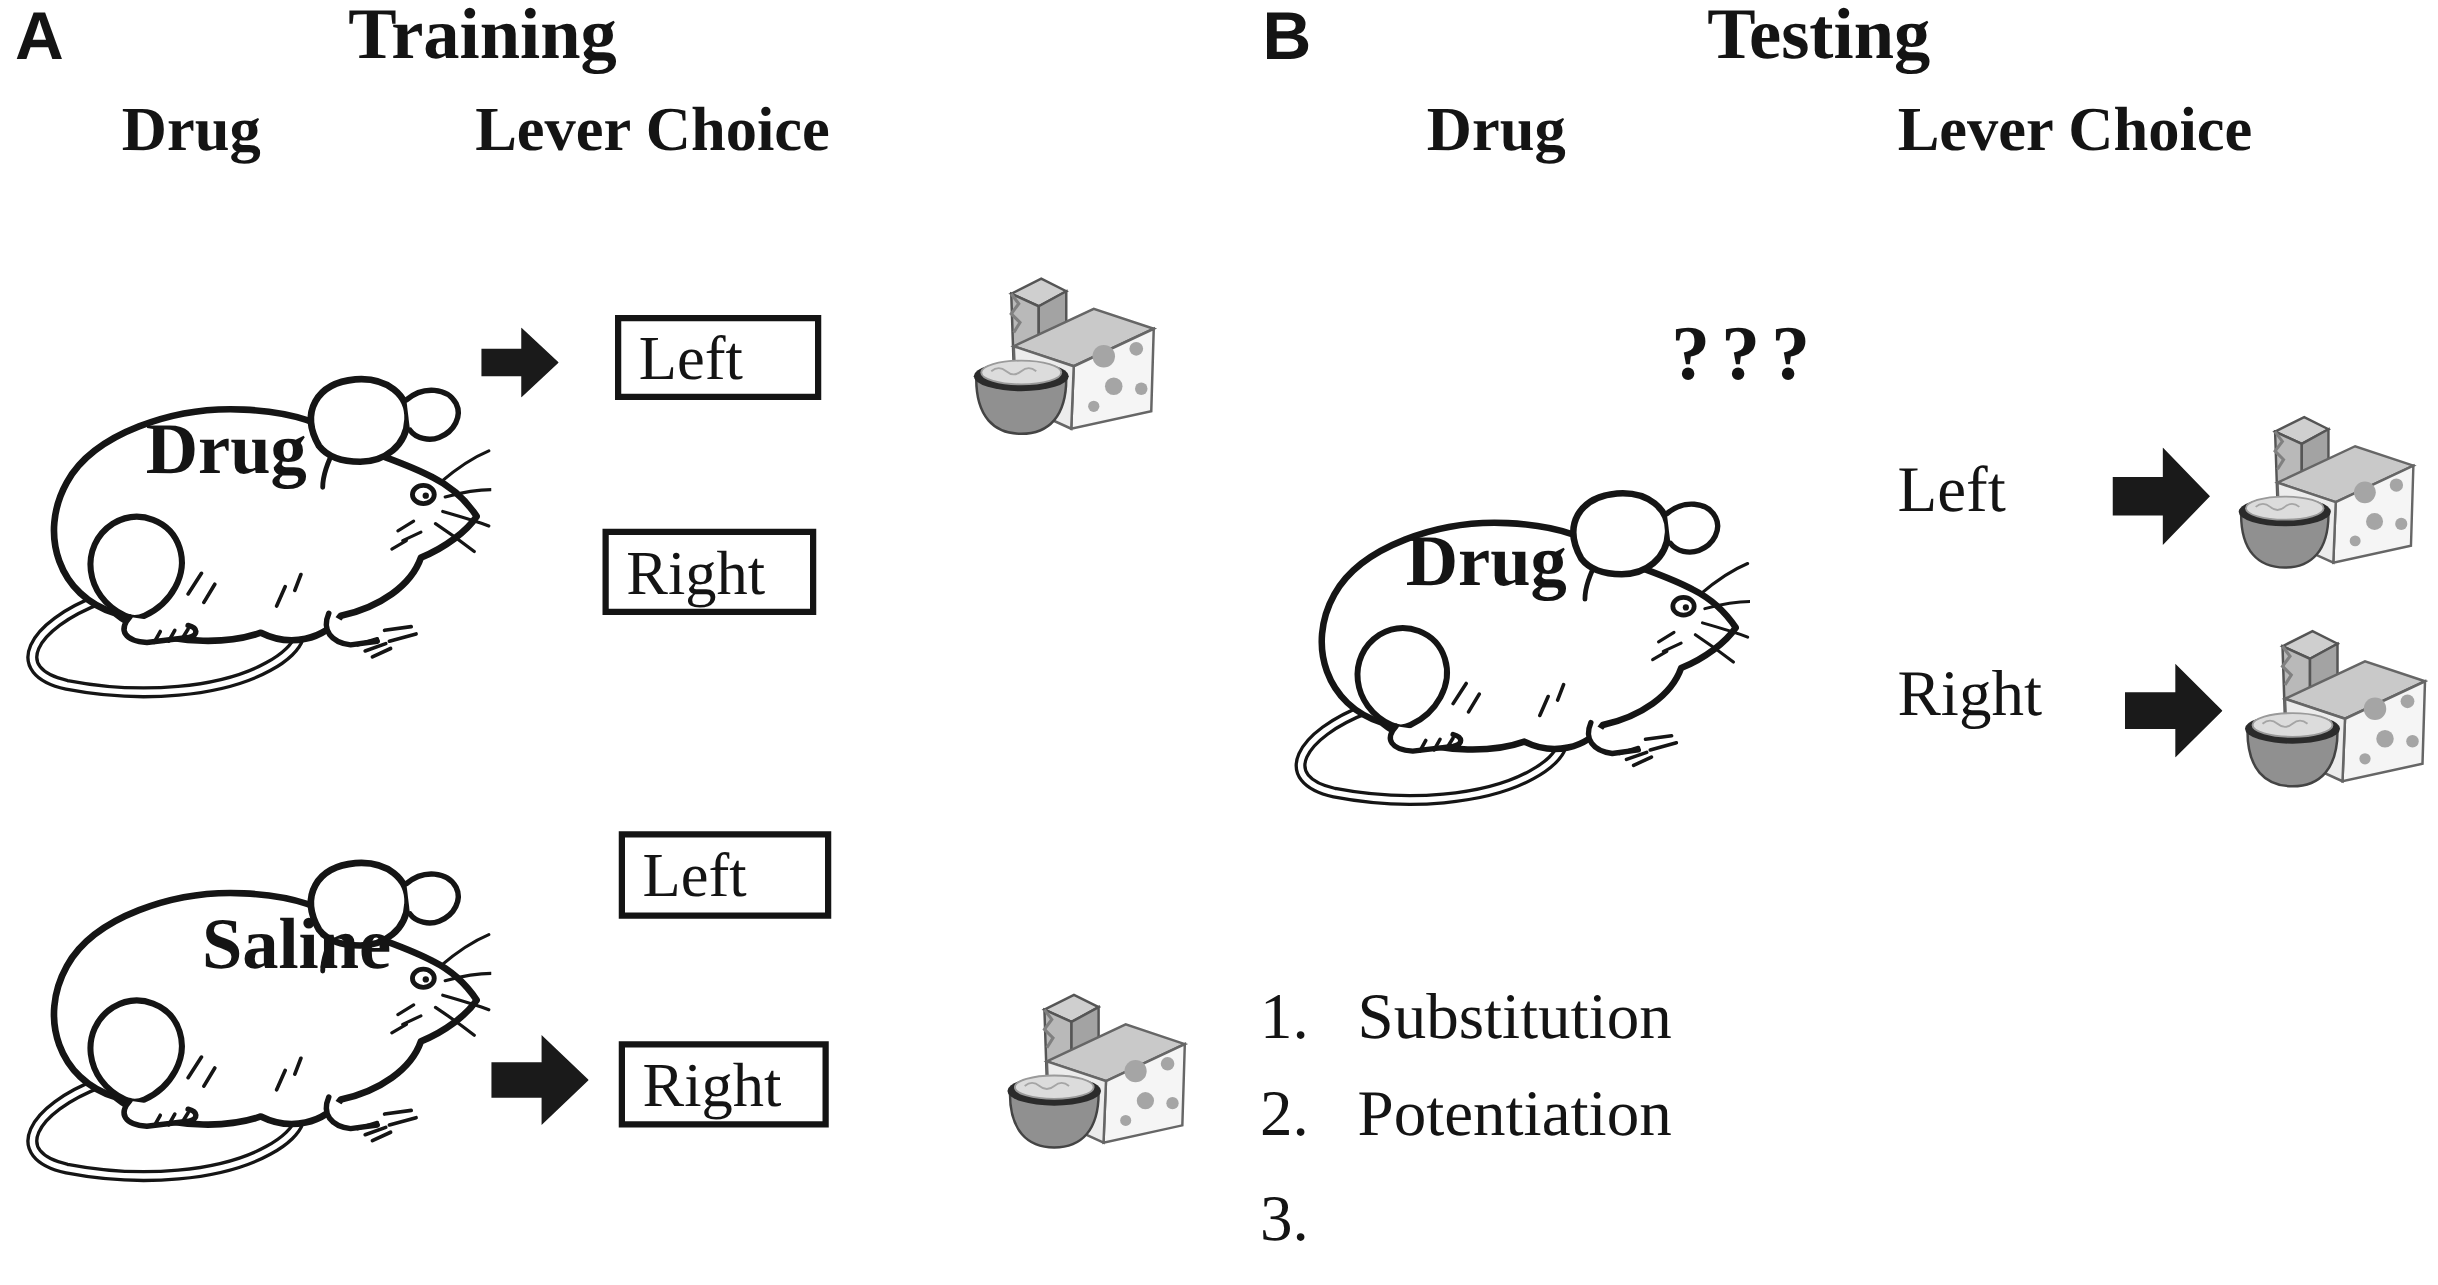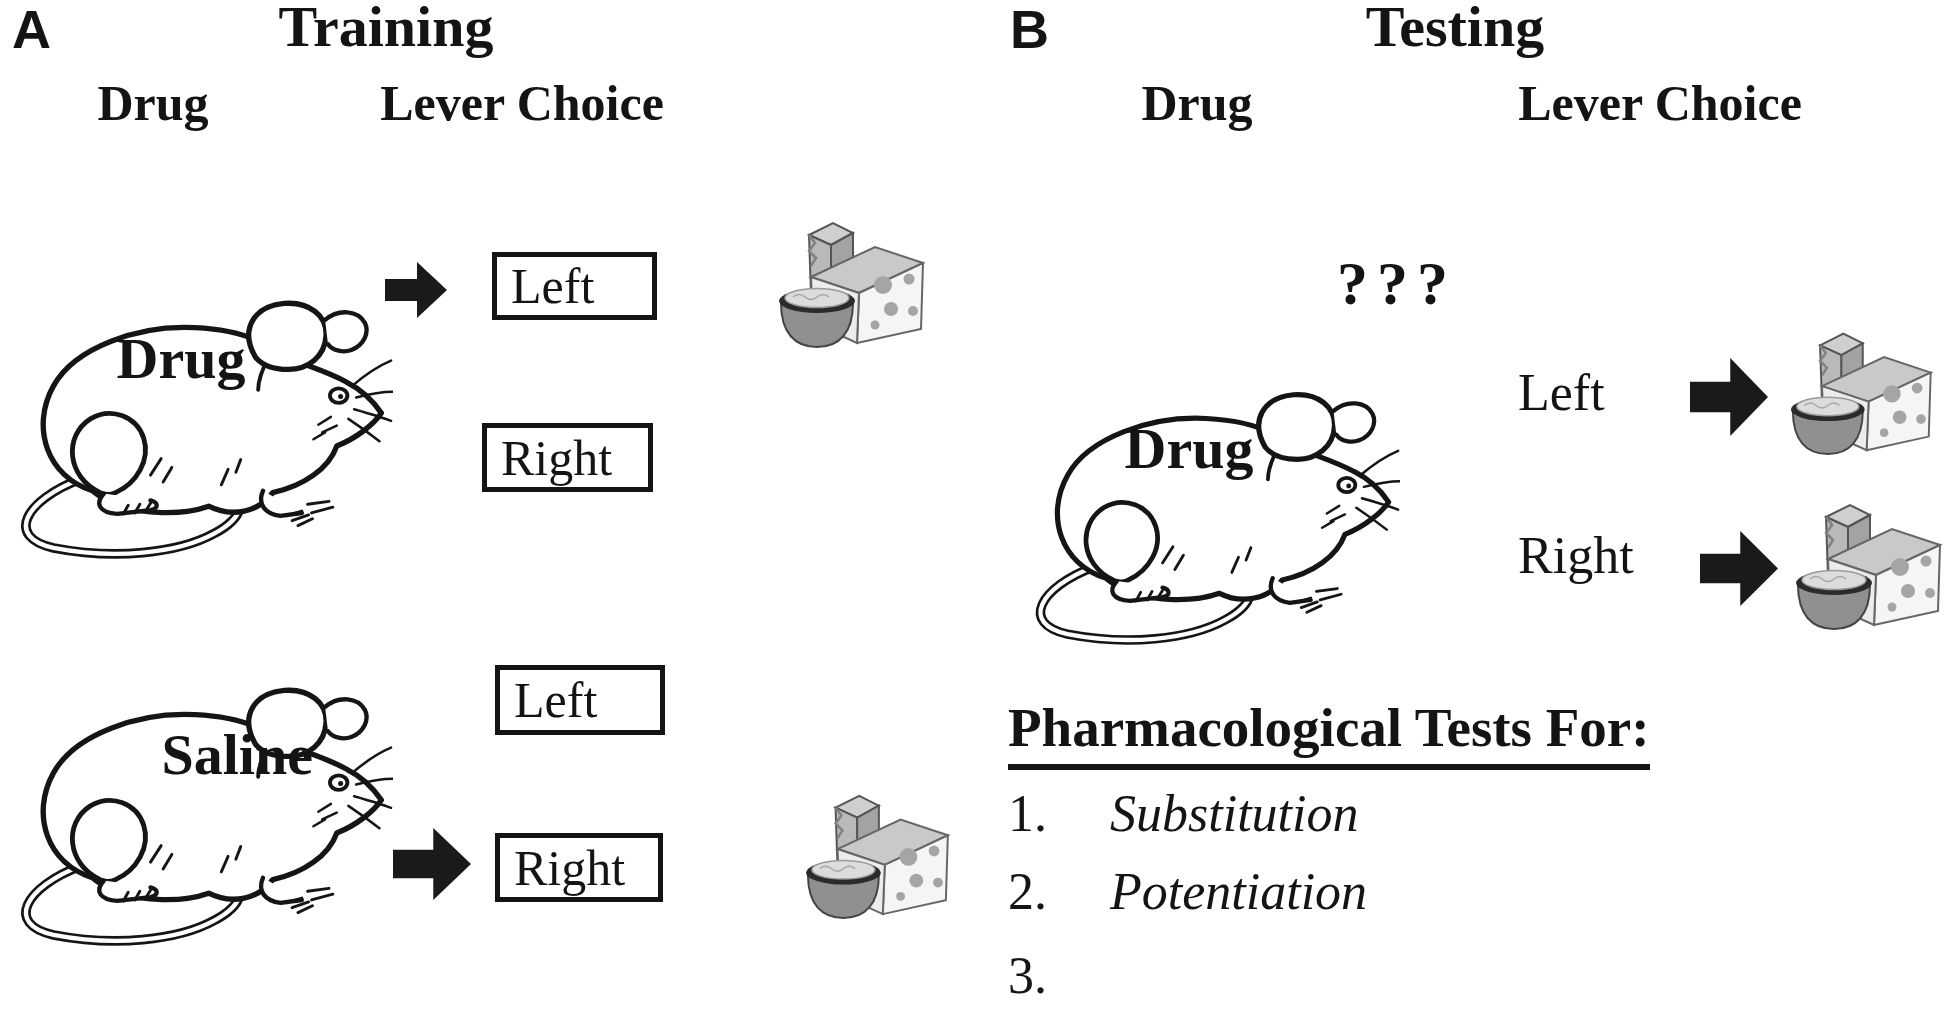--- a/index.html
+++ b/index.html
@@ -18,21 +18,21 @@
     font-size:50px;
   }
   .lever-text{font-size:52px;white-space:nowrap;}
   .question{font-weight:bold;font-size:62px;letter-spacing:9px;white-space:nowrap;}
   .tests-heading{
     font-weight:bold;font-size:55px;white-space:nowrap;
     border-bottom:6px solid #141414;padding-bottom:9px;display:inline-block;
   }
   .test-item{display:flex;font-size:52px;}
   .test-num{width:78px;flex:0 0 78px;}
-  .test-name{font-style:italic;margin-left:24px;}
+  .test-name{}
   svg{display:block;}
 </style>
 </head>
 <body>
 
 <svg width="0" height="0" style="position:absolute" aria-hidden="true">
   <defs>
     <g id="rat" fill="none" stroke="#151515" stroke-linecap="round" stroke-linejoin="round">
       <path d="M 78 216 C 20 238, 0 276, 50 287 C 112 299, 178 293, 216 272 C 246 256, 248 236, 230 243" stroke-width="10"></path>
       <path d="M 78 216 C 20 238, 0 276, 50 287 C 112 299, 178 293, 216 272 C 246 256, 248 236, 230 243" stroke="#ffffff" stroke-width="4.5"></path>
@@ -166,23 +166,20 @@
     <svg width="78" height="75" viewBox="0 0 62 56" preserveAspectRatio="none">
         <use href="#arrowright"></use>
       </svg>
   </div>
   <div class="abs" style="left:1780px;top:495px;">
     <svg width="164" height="136" viewBox="0 0 160 136">
         <use href="#food"></use>
       </svg>
   </div>
 
-  <div class="abs" style="left:1008px;top:700px;">
-    <div class="tests-heading">Pharmacological Tests For:</div>
-  </div>
   <div class="abs test-item" style="left:1008px;top:788px;">
     <span class="test-num">1.</span>
     <span class="test-name">Substitution</span>
   </div>
   <div class="abs test-item" style="left:1008px;top:866px;">
     <span class="test-num">2.</span>
     <span class="test-name">Potentiation</span>
   </div>
   <div class="abs test-item" style="left:1008px;top:950px;">
     <span class="test-num">3.</span>

